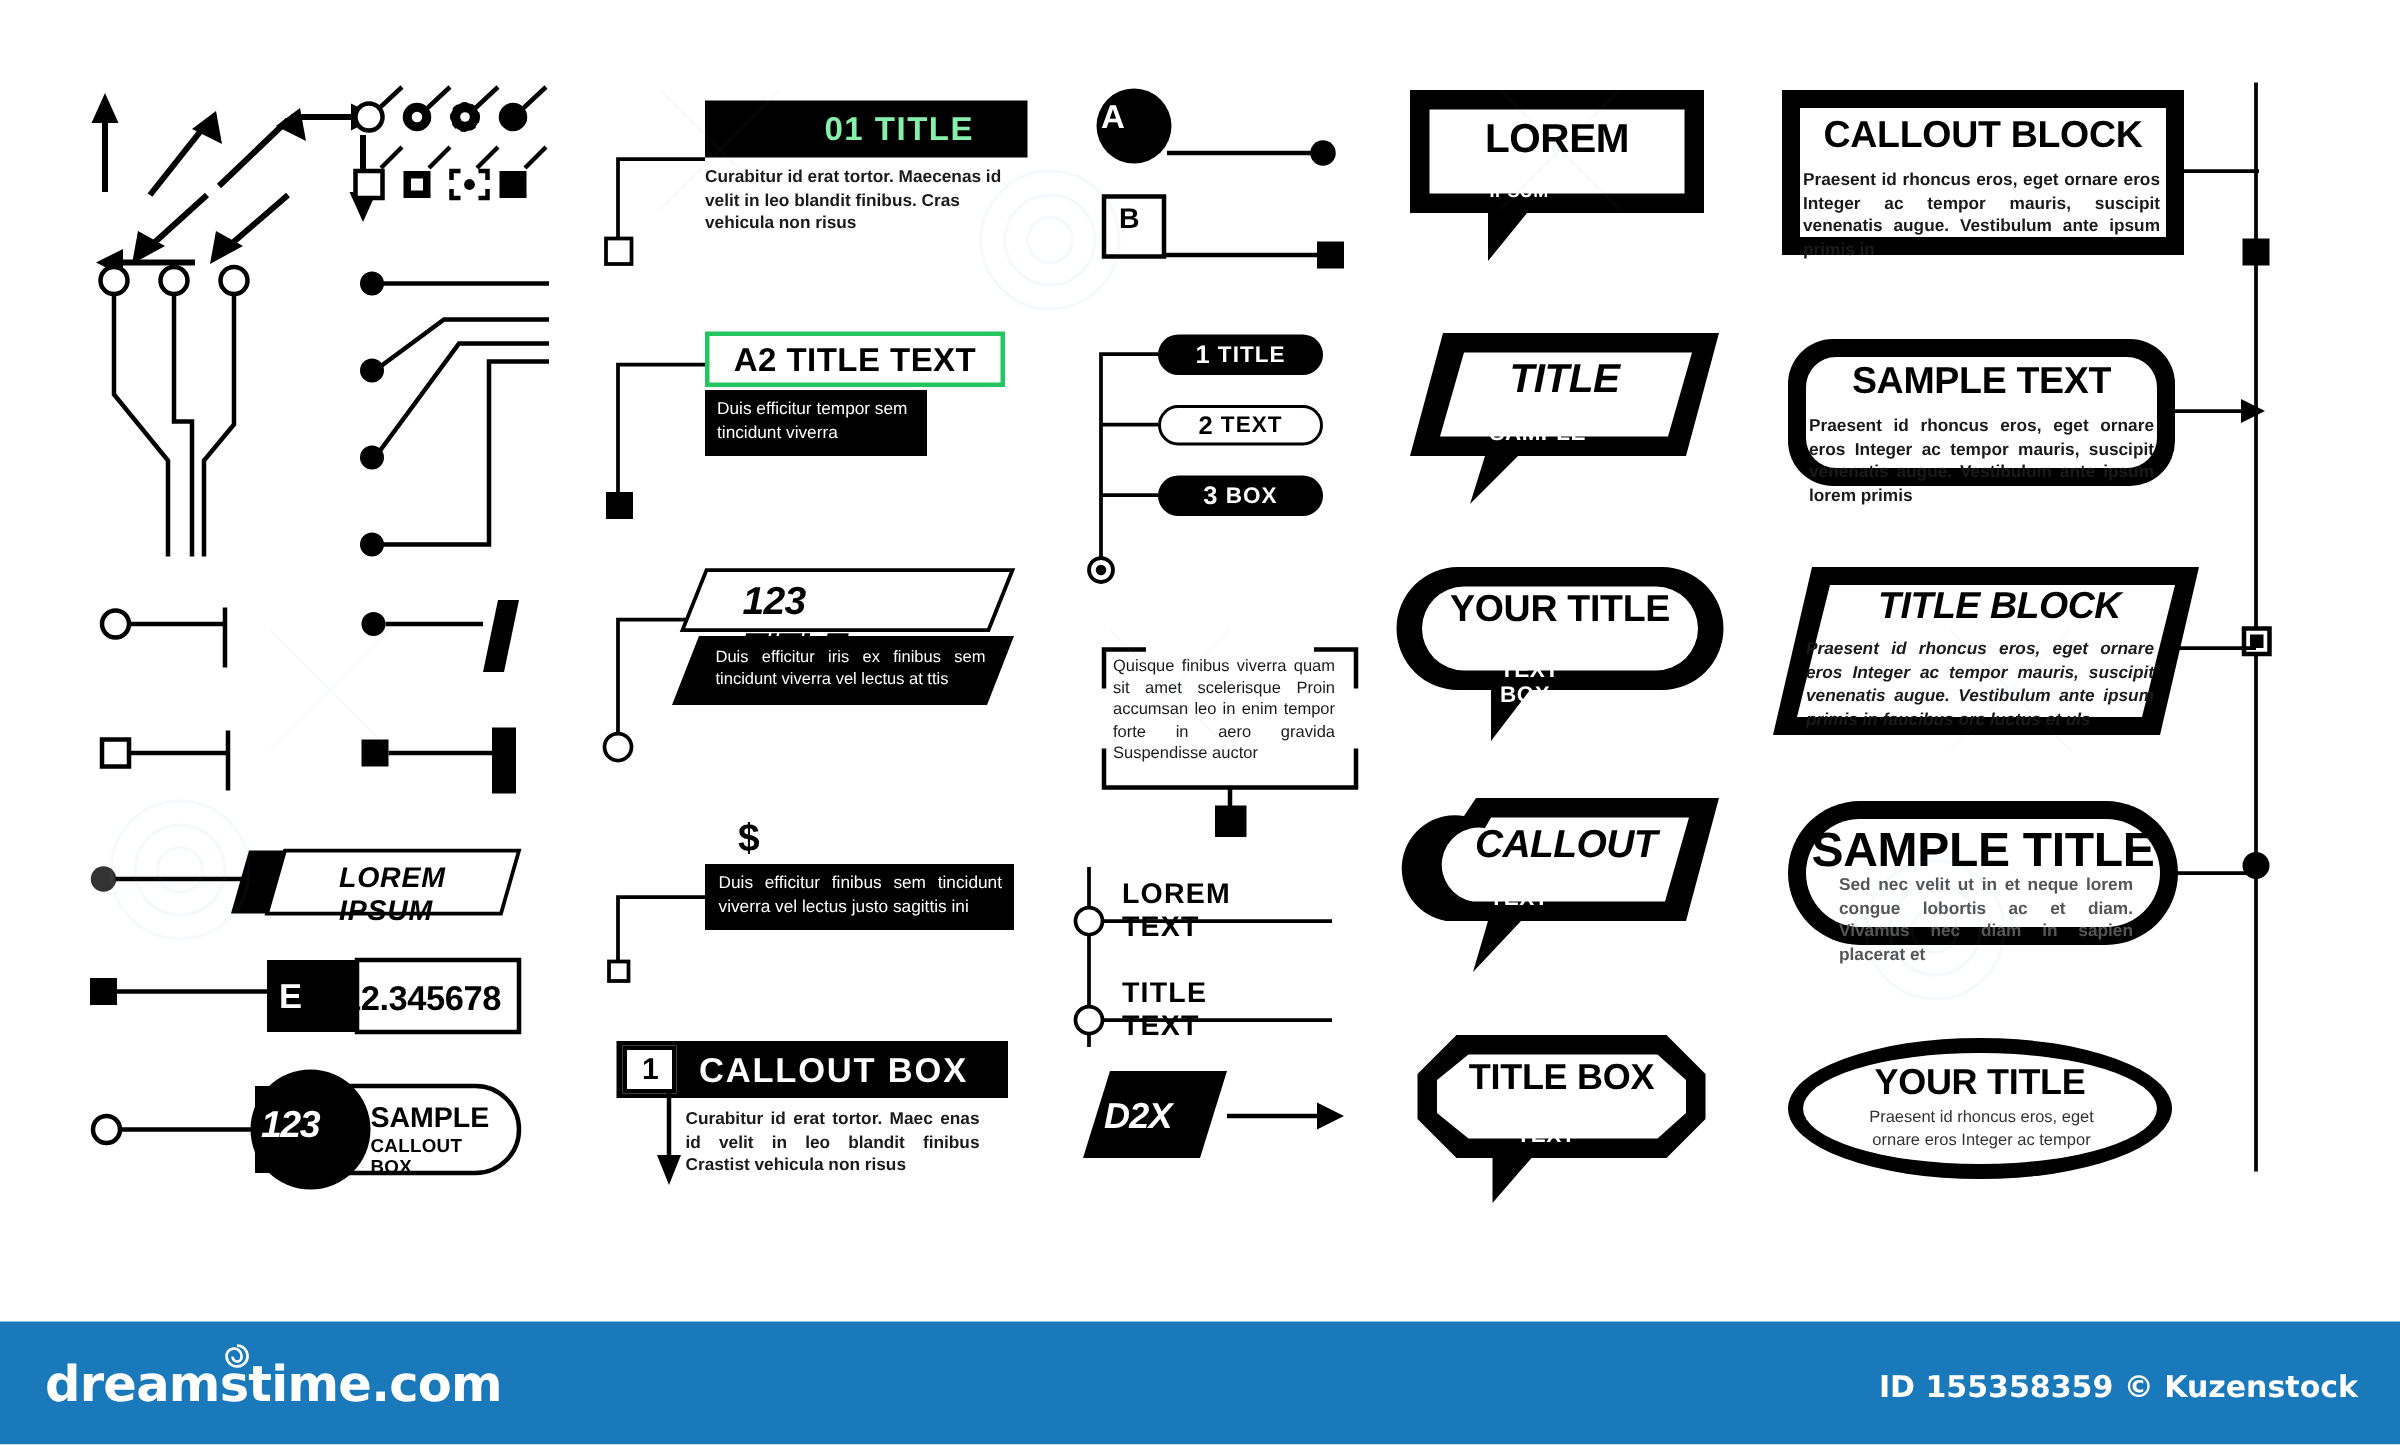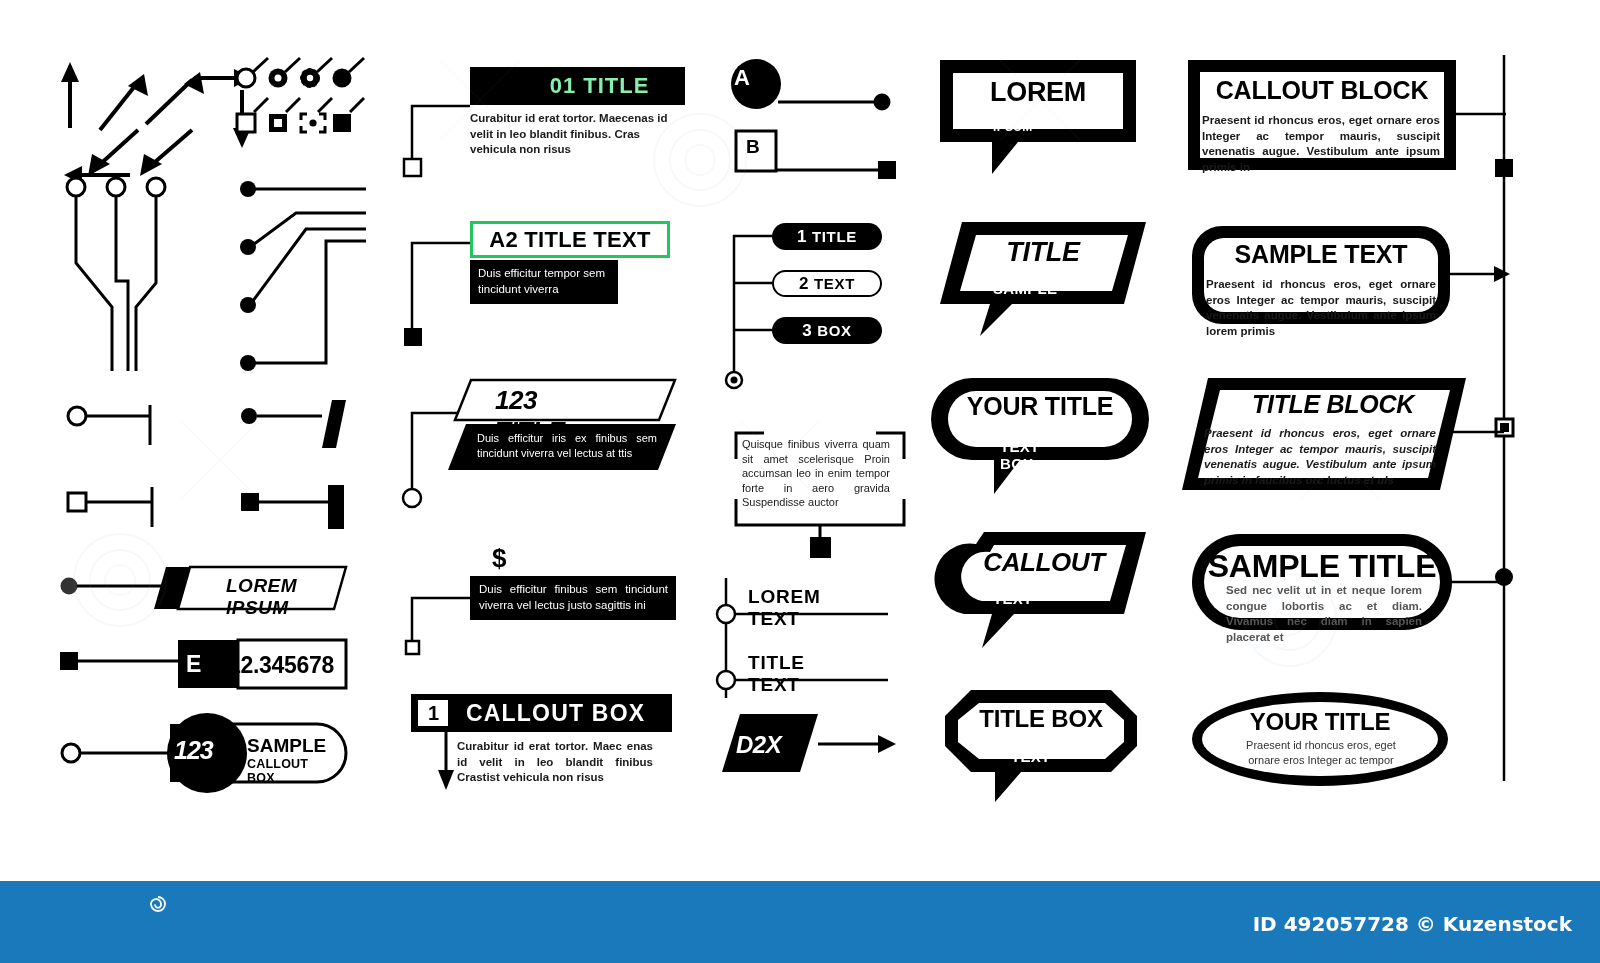--- a/index.html
+++ b/index.html
@@ -487,17 +487,18 @@
         <circle cx="700" cy="160" r="30"></circle>
         <circle cx="700" cy="160" r="15"></circle>
       <circle cx="1290" cy="620" r="46"></circle>
         <circle cx="1290" cy="620" r="30"></circle>
         <circle cx="1290" cy="620" r="15"></circle>
     </g>
   </svg>
 </div>
 
 <div class="footer">
+  <div class="dt-logo">dreamstime.com</div>
   <svg class="dt-spiral" width="22" height="22">
     <path d="M11 4 a7 7 0 1 1 -6.9 8 a5 5 0 1 1 9.9 -1 a3 3 0 1 1 -5.9 .4" fill="none" stroke="#fff" stroke-width="1.8"></path>
   </svg>
-  <div class="dt-id">ID 492057728 © Kuzenstock</div>
+  <div class="dt-id">ID 155358359 © Kuzenstock</div>
 </div>
 
 </body></html>

